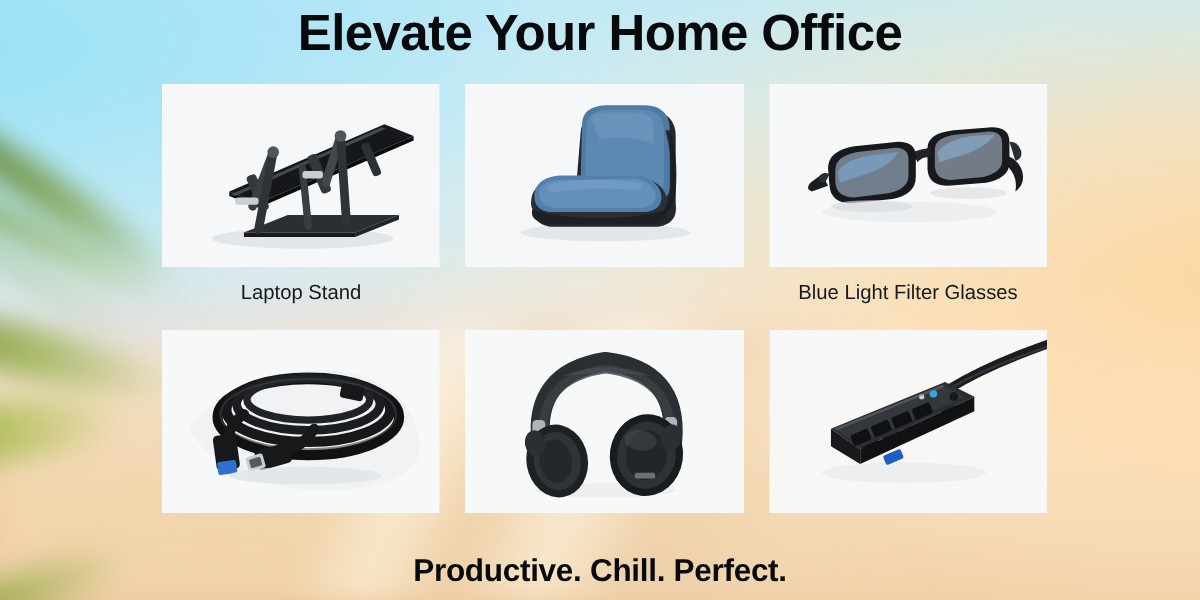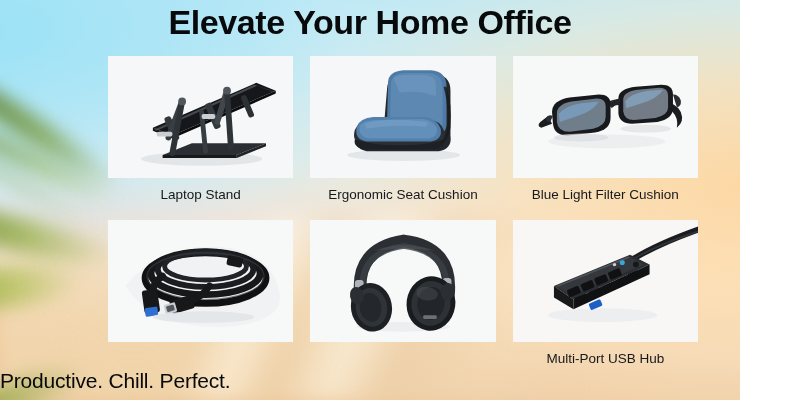--- a/index.html
+++ b/index.html
@@ -8,21 +8,21 @@
   }
   body {
     width: 800px;
     height: 400px;
     overflow: hidden;
     font-family: "Liberation Sans", sans-serif;
   }
 
   #poster {
     position: relative;
-    width: 740px;
+    width: 800px;
     height: 400px;
     overflow: hidden;
     background: #fef9c3;
   }
 
   
   .bg-layer {
     position: absolute;
     inset: 0;
     pointer-events: none;
@@ -174,23 +174,23 @@
     color: #16181a;
     line-height: 16px;
     white-space: nowrap;
   }
 
   
   .tagline {
     position: absolute;
     left: 0; right: 0;
     bottom: 6px;
-    text-align: left;
+    text-align: center;
     font-size: 21px;
-    font-weight: normal;
+    font-weight: bold;
     letter-spacing: -0.2px;
     color: #07090a;
     line-height: 26px;
   }
 
   
   .art { position: absolute; inset: 0; }
   .art svg { width: 100%; height: 100%; display: block; }
 </style>
 </head>
@@ -257,21 +257,20 @@
             <path d="M86 22 Q86 18 98 18 L118 18 Q128 19 129 26 L129 40 Q114 33 92 36 Z" fill="#7ba2c6" opacity="0.45"></path>
             <path d="M46 74 Q42 88 56 90 L126 90 Q140 88 138 76 Q134 64 120 63 L64 63 Q50 64 46 74 Z" fill="#2b2f33"></path>
             <path d="M48 71 Q45 84 58 86 L124 86 Q136 84 134 73 Q130 62 117 61 L65 61 Q51 62 48 71 Z" fill="#527fac"></path>
             <path d="M51 70 Q49 81 60 83 L122 83 Q132 81 130 72 Q126 64 115 63 L66 64 Q53 65 51 70 Z" fill="#6290ba"></path>
             <path d="M56 68 Q68 63 98 64 L120 66 Q122 69 118 71 Q86 68 58 73 Z" fill="#86aacd" opacity="0.42"></path>
             <path d="M46 84 Q44 92 56 94 L128 94 Q139 92 138 84 Q120 90 92 90 Q64 90 46 84 Z" fill="#1d2024"></path>
             <path d="M140 30 Q146 48 144 72 Q143 84 134 88 Q142 78 141 62 Q141 44 137 30 Z" fill="#191c1f" opacity="0.85"></path>
           </svg>
         </div>
       </div>
-      <div class="card-label">Ergonomic Seat Cushion</div>
     </div>
 
     <div class="card">
       <div class="thumb">
         <div class="art">
           <svg viewBox="0 0 190 122" preserveAspectRatio="xMidYMid meet">
             <ellipse cx="96" cy="86" rx="60" ry="7" fill="#eceef0"></ellipse>
             <path d="M36 60 L28 66 Q24 70 29 72 L40 68 Z" fill="#1a1c1f"></path>
             <path d="M148 46 Q166 44 172 56 Q176 66 168 72 Q170 62 163 55 Q156 48 146 50 Z" fill="#1a1c1f"></path>
             <path d="M96 46 Q108 40 124 44 L124 50 Q108 46 96 52 Z" fill="#26292d"></path>
@@ -282,21 +281,21 @@
             <path d="M113 43 Q113 35 128 33 L150 31 Q159 31 159 39 L159 51 Q159 59 146 62 L124 64 Q114 64 113 55 Z" fill="#cfe0f0" opacity="0.5"></path>
             <path d="M115 45 Q120 37 138 34 L154 33 Q148 42 132 47 L116 52 Z" fill="#8fbbe3" opacity="0.5"></path>
             <path d="M100 48 Q104 43 110 42 L110 47 Q105 48 101 52 Z" fill="#1f2226"></path>
             <path d="M41 60 Q36 58 34 62 Q33 66 38 66 Z" fill="#2a2e32"></path>
             <path d="M164 38 Q170 38 172 44 Q173 50 168 51 Z" fill="#2a2e32"></path>
             <ellipse cx="70" cy="82" rx="28" ry="4" fill="#d8dcdf" opacity="0.7"></ellipse>
             <ellipse cx="136" cy="73" rx="26" ry="4" fill="#d8dcdf" opacity="0.6"></ellipse>
           </svg>
         </div>
       </div>
-      <div class="card-label">Blue Light Filter Cushion</div>
+      <div class="card-label">Blue Light Filter Glasses</div>
     </div>
 
     <div class="card">
       <div class="thumb">
         <div class="art">
           <svg viewBox="0 0 190 122" preserveAspectRatio="xMidYMid meet">
             <path d="M18 66 Q52 24 110 26 Q168 28 176 74 Q180 104 120 108 Q46 110 18 66 Z" fill="#f1f2f3"></path>
             <ellipse cx="100" cy="58" rx="62" ry="26" fill="none" stroke="#101113" stroke-width="7"></ellipse>
             <ellipse cx="100" cy="53" rx="56" ry="22" fill="none" stroke="#16181a" stroke-width="7"></ellipse>
             <ellipse cx="100" cy="49" rx="49" ry="18" fill="none" stroke="#1b1d20" stroke-width="6"></ellipse>
@@ -364,19 +363,18 @@
             </g>
             <rect x="78" y="82" width="13" height="7" rx="1.5" fill="#1d5fc4" transform="rotate(-23 84 85)"></rect>
             <rect x="118" y="52" width="11" height="7" rx="1.5" fill="#0f1113" transform="rotate(-23 123 55)"></rect>
             <circle cx="112" cy="42" r="2.6" fill="#35a8e0"></circle>
             <circle cx="104" cy="44" r="1.8" fill="#cfd4d9"></circle>
             <circle cx="126" cy="44" r="3" fill="#16181a"></circle>
             <polygon points="44,66 118,36 120,37 46,67" fill="#6b7177" opacity="0.5"></polygon>
           </svg>
         </div>
       </div>
-      <div class="card-label">Multi-Port USB Hub</div>
     </div>
 
   </div>
 
   <div class="tagline">Productive. Chill. Perfect.</div>
 </div>
 
 </body></html>

